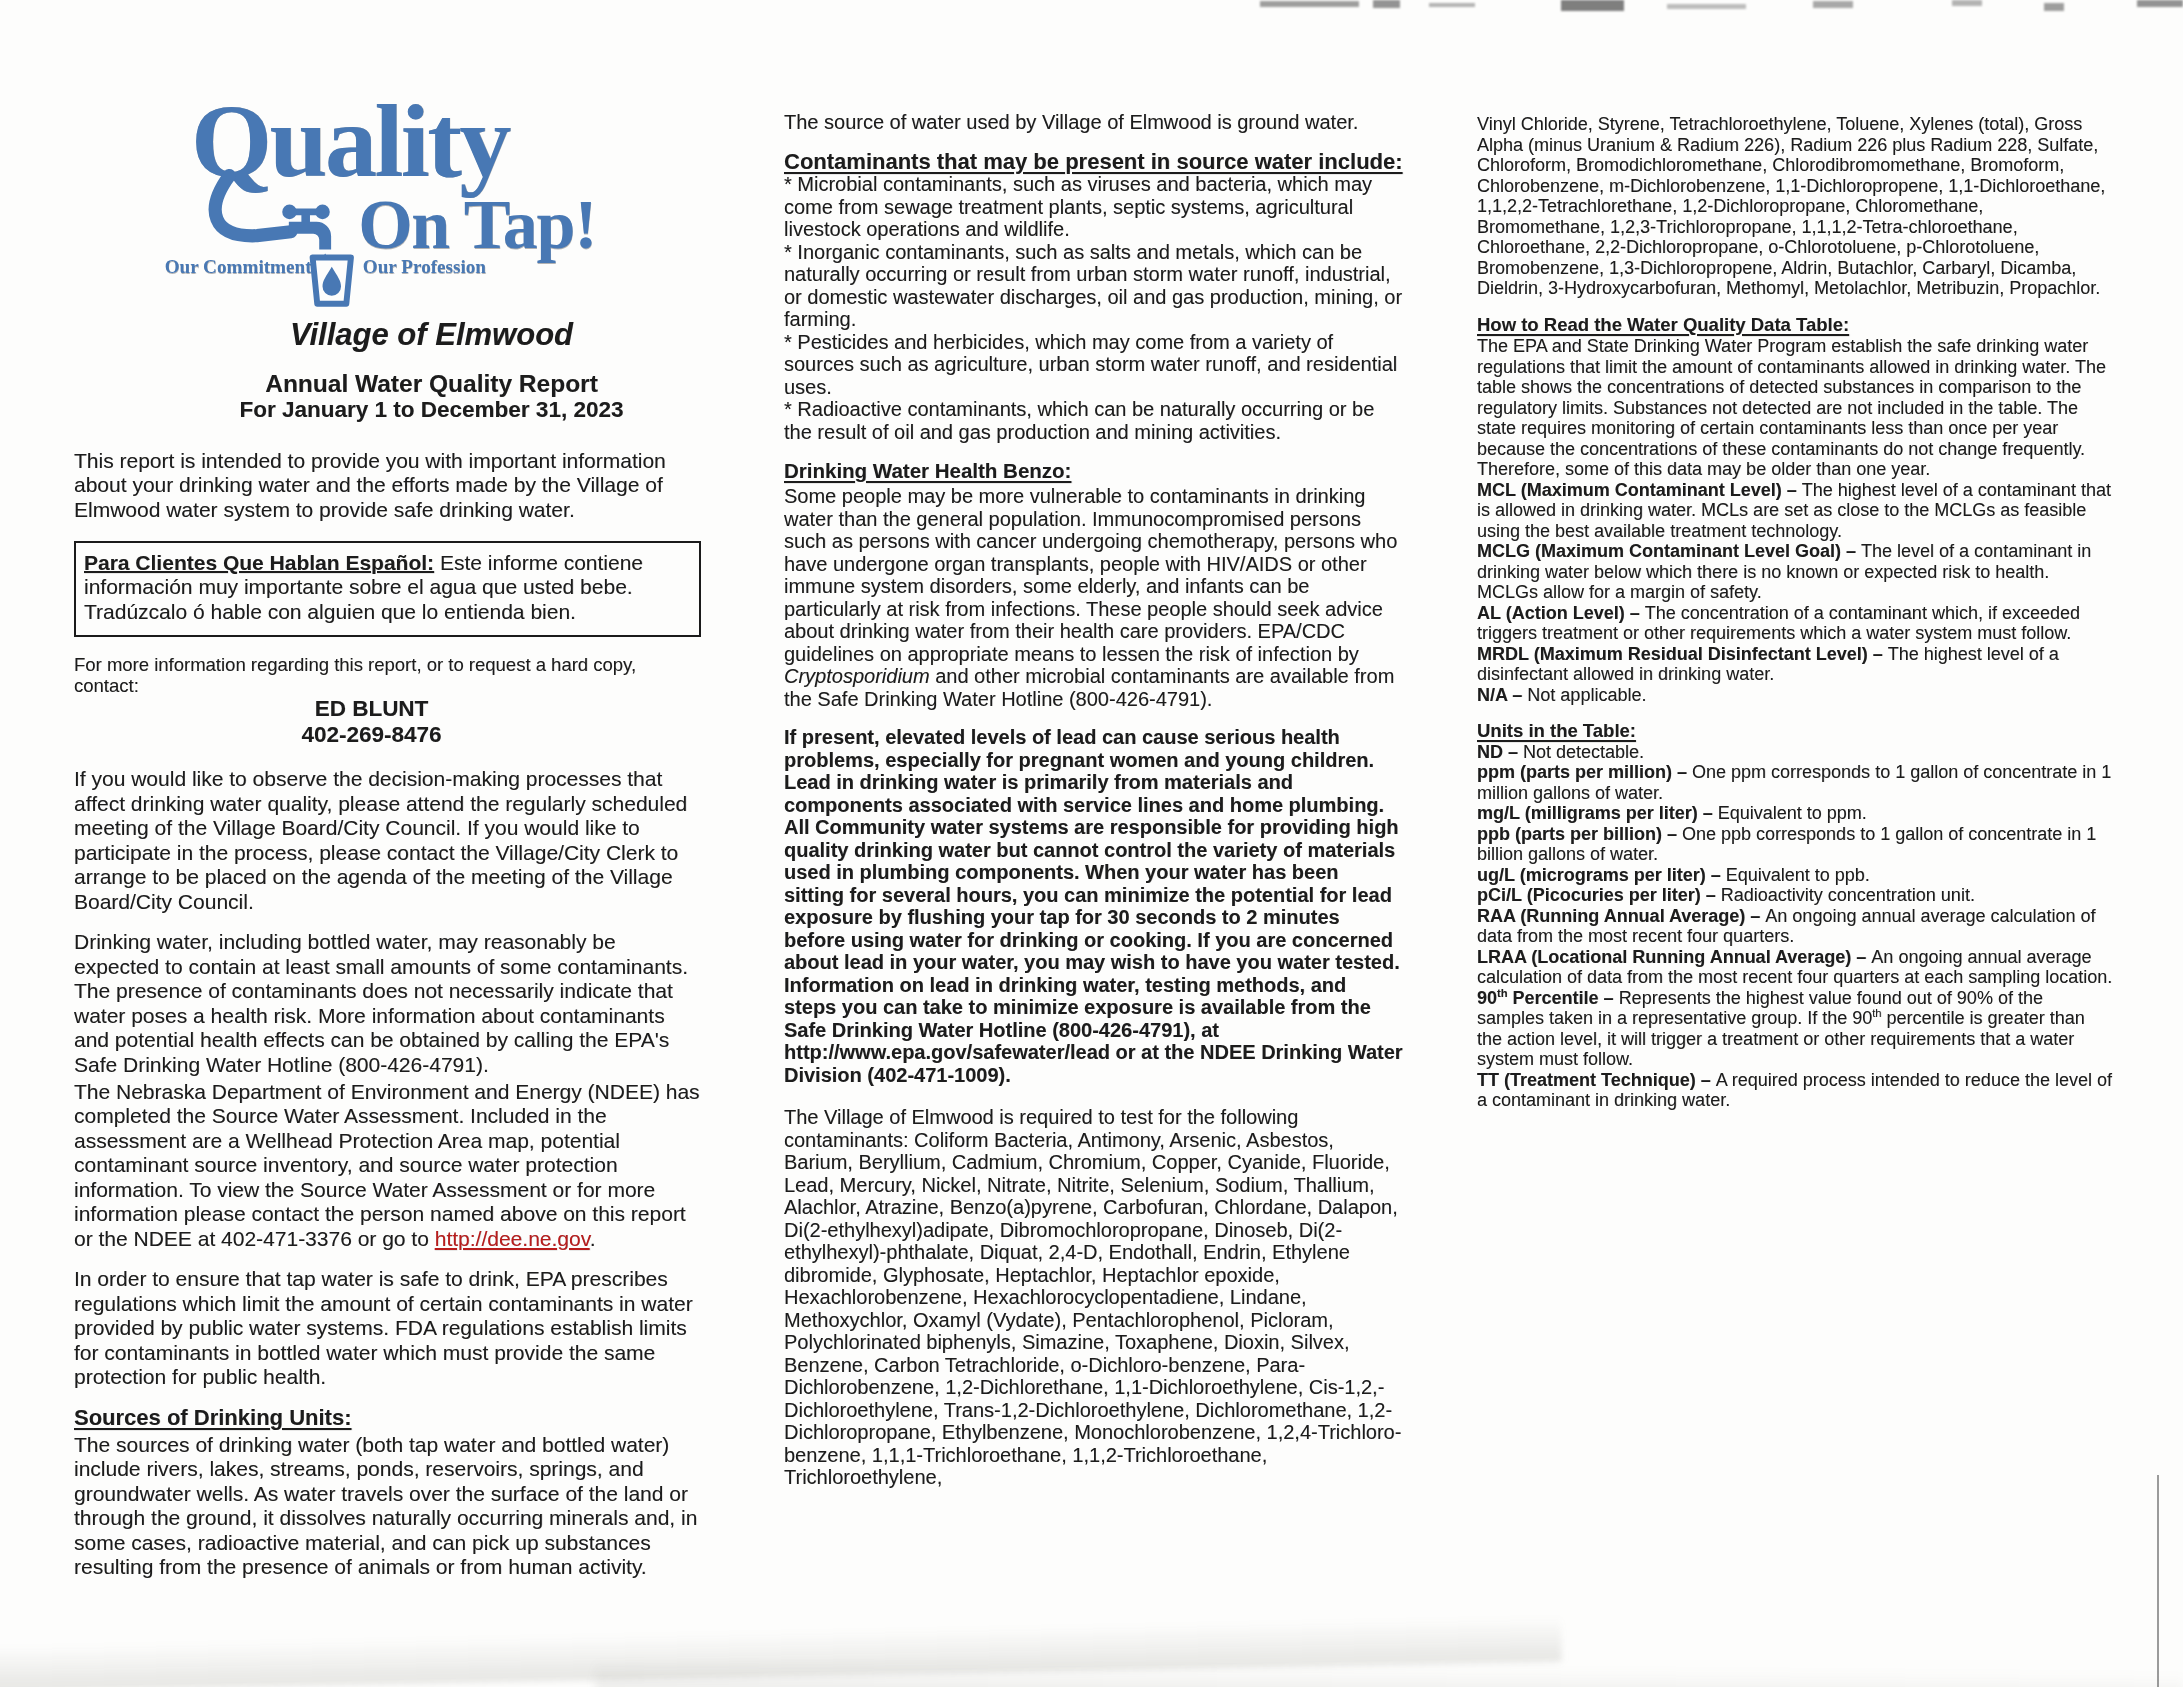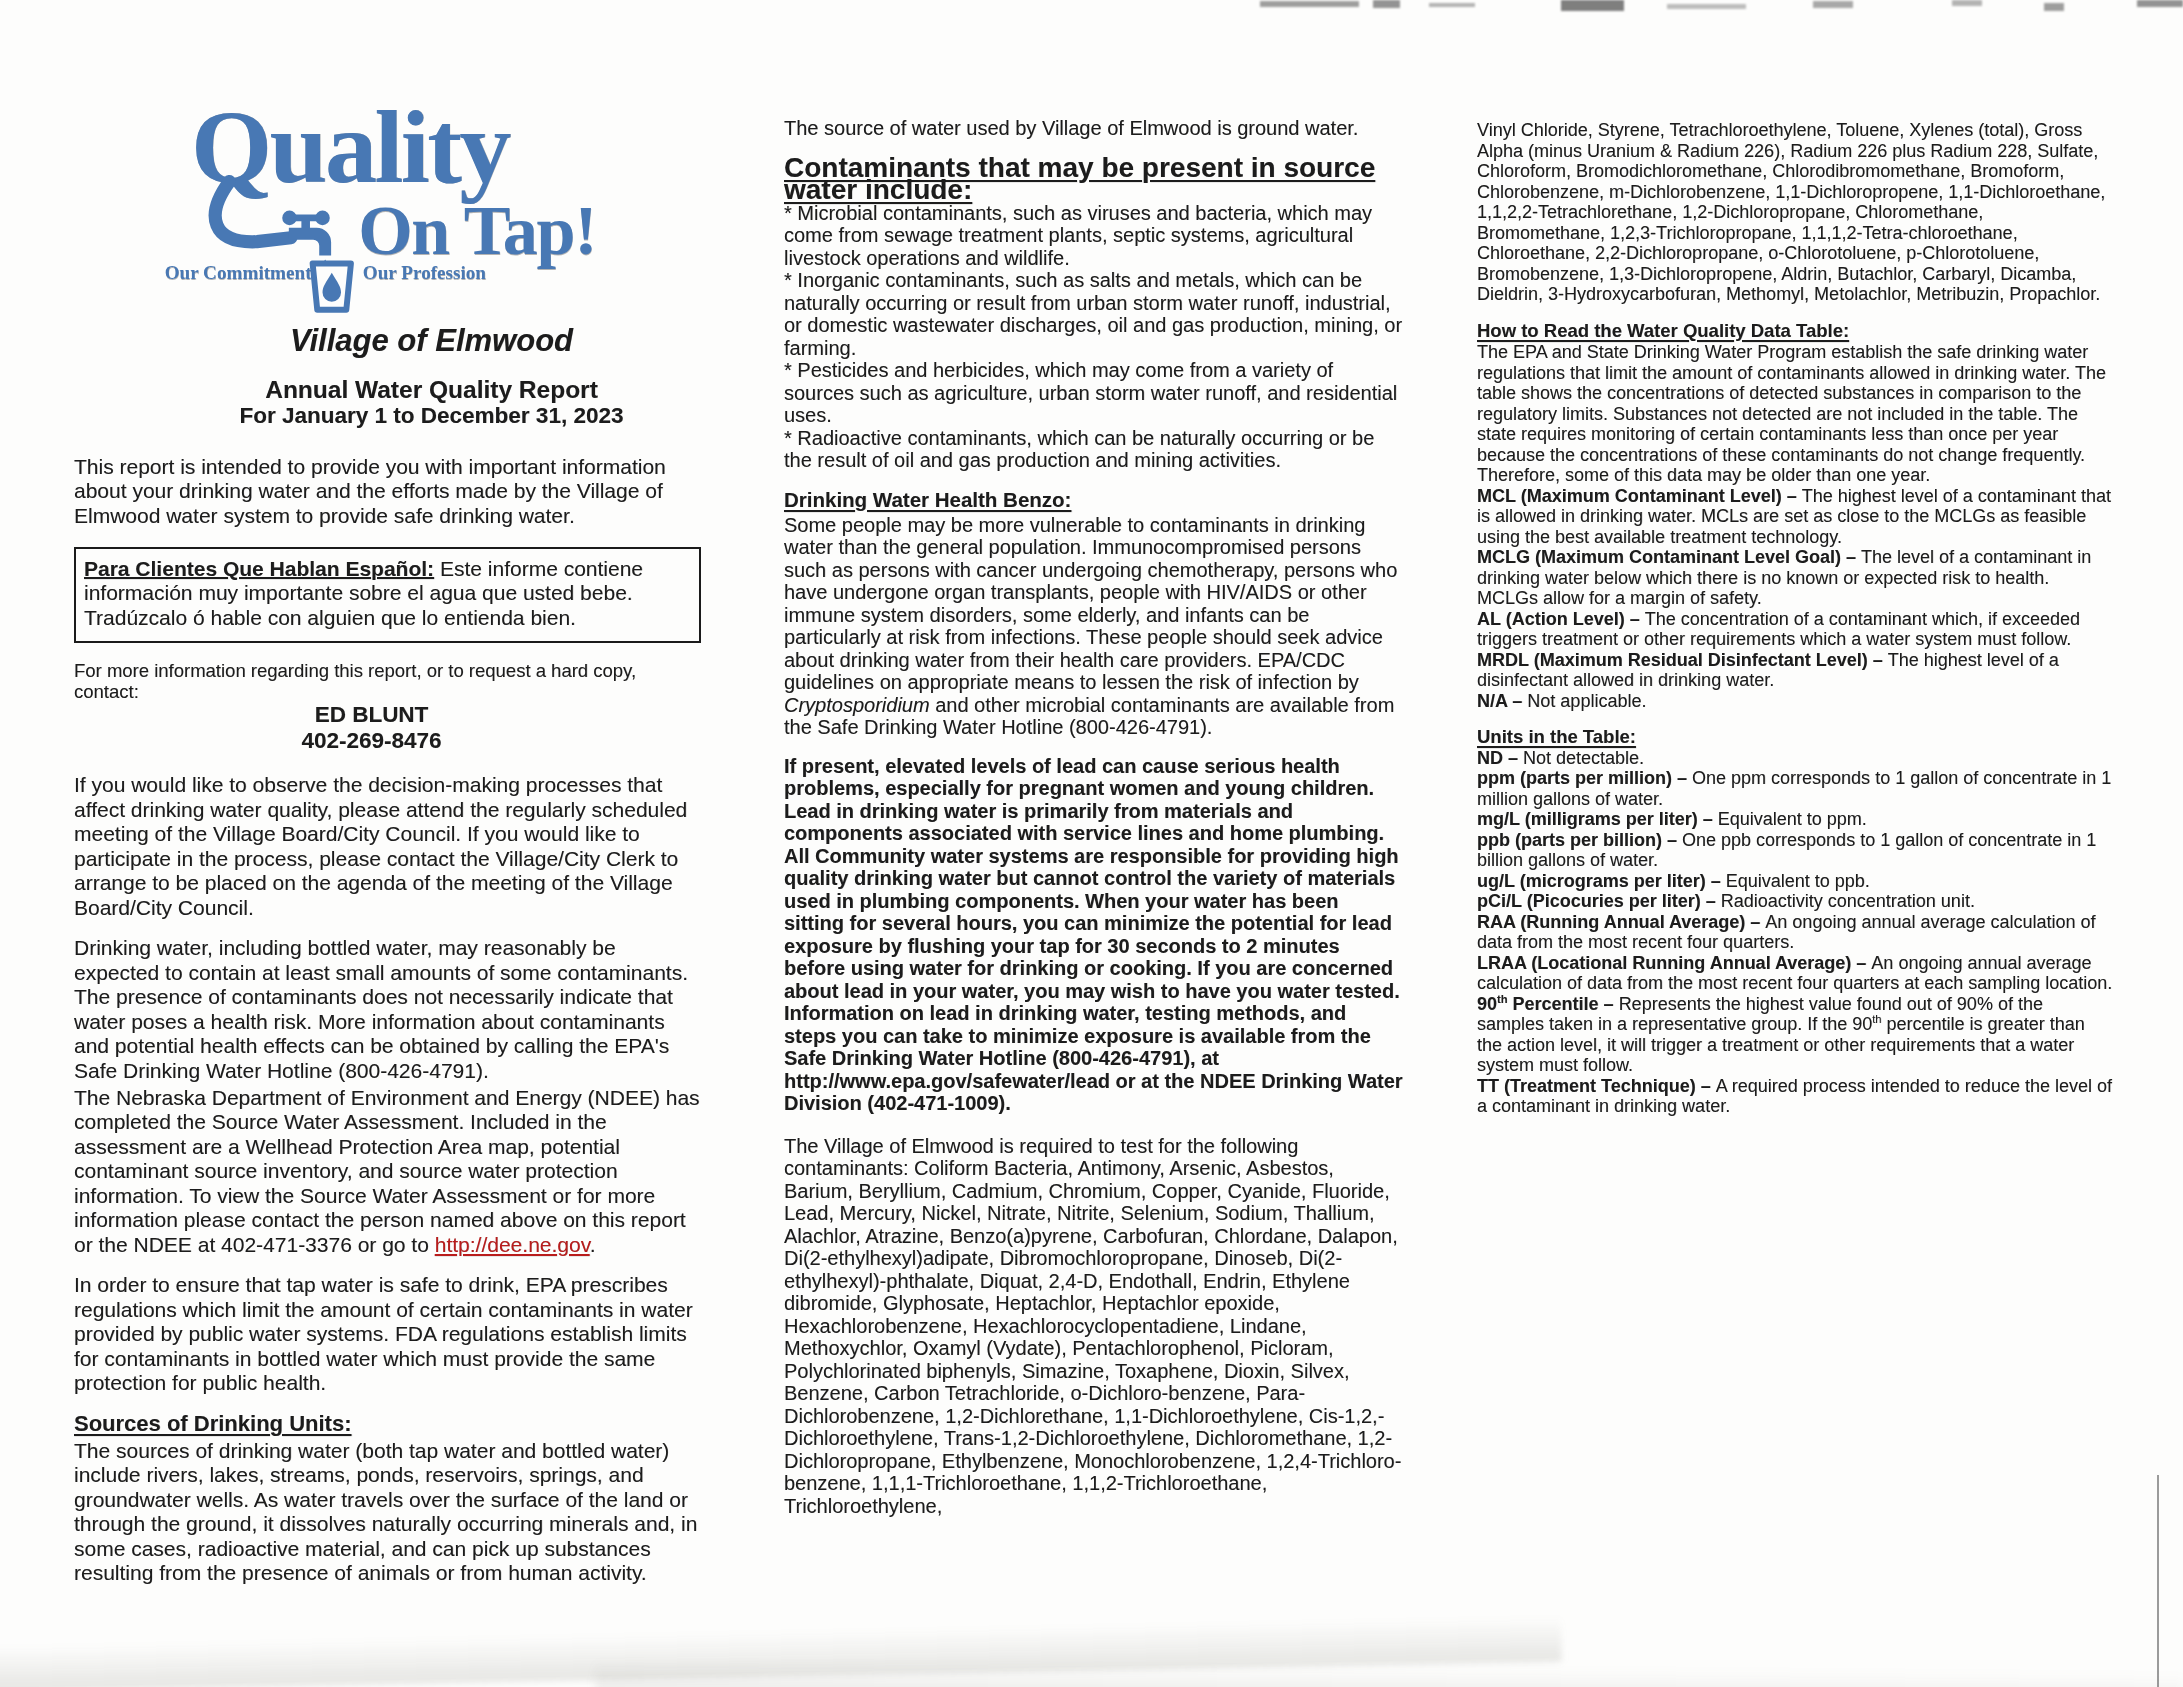--- a/index.html
+++ b/index.html
@@ -3,21 +3,21 @@
 <meta charset="utf-8">
 <style>
   html,body { margin:0; padding:0; background:#e8e8e6; }
   .page {
     position:relative; width:2183px; height:1687px; margin:0 auto;
     background:#fdfdfc; overflow:hidden;
     font-family:"Liberation Sans", sans-serif; color:#1c1c1c;
     text-shadow:0.3px 0.3px 0.5px rgba(10,10,10,0.30);
   }
   p { margin:0; }
-  .col { position:absolute; top:6px; }
+  .col { position:absolute; top:0; }
   .c1 { left:74px;  width:627px; font-size:21px; line-height:24.5px; }
   .c2 { left:784px; width:619px; font-size:20px; line-height:22.5px; }
   .c3 { left:1477px; width:636px; font-size:18px; line-height:20.5px; }
 
   .heading { font-weight:bold; text-decoration:underline; text-decoration-thickness:2px; text-underline-offset:3.3px; }
 
   
   .logo-wrap { margin:91px 0 0 56px; width:463px; height:218px; }
   .org-name   { width:463px; margin:9.3px 0 0 126px; text-align:center; font-size:31px; line-height:34px; font-weight:bold; font-style:italic; }
   .report-title { width:463px; margin:18.5px 0 0 126px; text-align:center; font-size:24.5px; line-height:26.5px; font-weight:bold; }
@@ -32,21 +32,21 @@
   .p-contam { margin-top:16px; }
   .h-swa { margin-top:17px; font-size:22px; }
   .p-ndee { margin-top:2.6px; }
   .p-epa { margin-top:16px; }
   .h-sources { margin-top:16px; font-size:22px; }
   .p-sources { margin-top:2.6px; }
   a.doclink { color:#b91c1c; text-decoration:underline; cursor:pointer; }
 
   
   .c2 .source-line { margin-top:111px; }
-  .c2 .h-contam { margin-top:17px; font-size:28px; }
+  .c2 .h-contam { margin-top:17px; font-size:22px; }
   .c2 .bullet { margin-top:0; }
   .c2 .h-health { margin-top:17px; font-size:20.5px; }
   .c2 .p-health { margin-top:2.6px; }
   .c2 .p-lead { margin-top:16px;font-weight:bold; }
   .c2 .p-testing { margin-top:20px; }
   .ital { font-style:italic; }
 
   
   .c3 .p-cont { margin-top:114px; }
   .c3 .h-howto { margin-top:16px; font-size:18.5px; }

